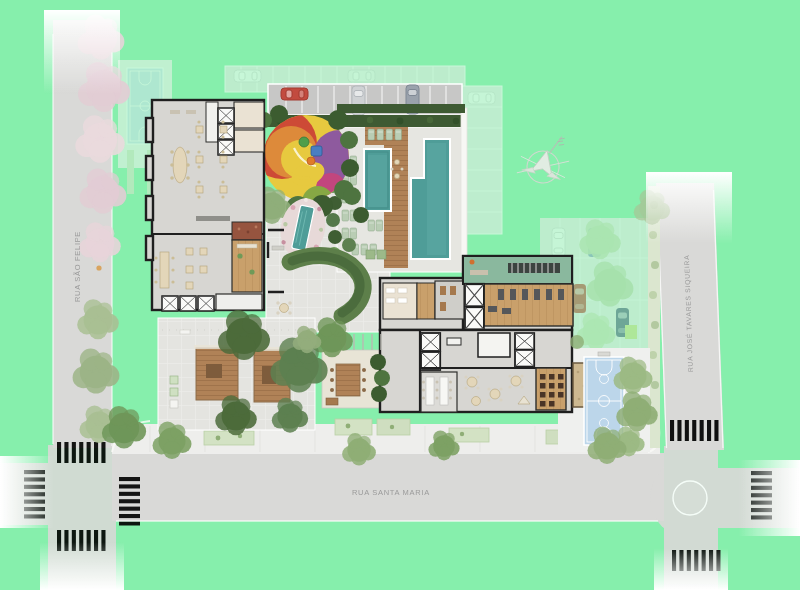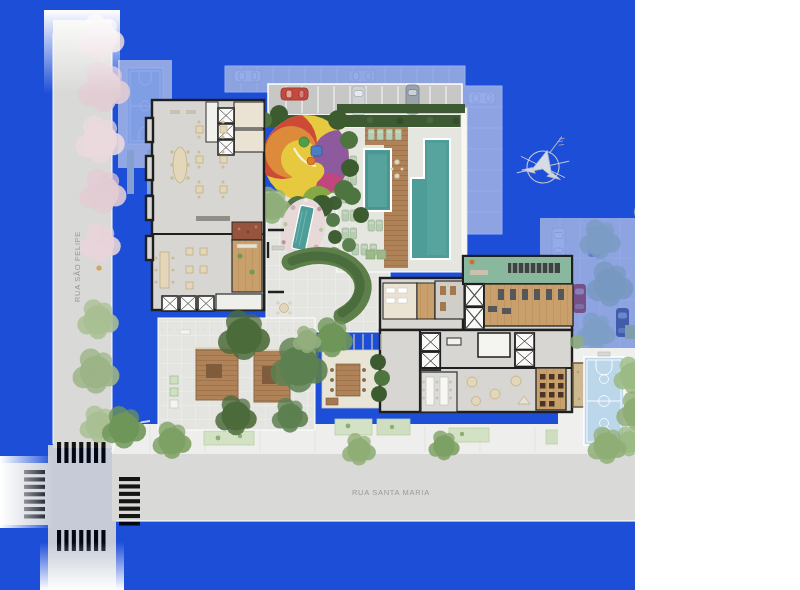--- a/index.html
+++ b/index.html
@@ -1,16 +1,16 @@
 <!DOCTYPE html>
 <html style="--street: #d9d9d7; --sidewalk: #eeeeec; --lotPaving: #e4e4e0; --wall: #1f1f1f; --floorGray: #d7d6d2; --floorBeige: #eae2d3; --wood: #c9a06b; --deckWood: #b08257; --poolWater: #4f9d98; --gymGreen: #8ab89e; --courtBlue: #bcd6ea; --courtFadedBlue: #cfe0ef; --hedgeDark: #3e5a33; --hedgeMid: #5d7f4a; --treeGreen: #7da164; --treePink: #e5d2d8; --playYellow: #e7c93f; --playRed: #cd4a36; --playOrange: #dd8a3a; --playPurple: #8e5a9e; --playMagenta: #c2467e; --playGreen: #86a844; --playBlue: #4a7ec2; --carRed: #c24b3f; --carSilver: #cfd2d4; --carGray: #9aa2ac; --labelGray: #9b9b9b; --compassGray: #d6d6d2;"><head>
 <meta charset="utf-8">
 <style>
   html,body{margin:0;padding:0;background:#ffffff;}
-  .stage{position:relative;width:635px;height:590px;background:#1d4ed8;overflow:hidden;
+  .stage{position:relative;width:800px;height:590px;background:#86efac;overflow:hidden;
          font-family:"Liberation Sans",sans-serif;}
   svg{display:block}
   
   .st{fill:var(--street)}
   .curb{stroke:#ffffff;stroke-opacity:.75;stroke-width:1.3;fill:none}
   .room-g{fill:var(--floorGray);stroke:var(--wall);stroke-width:2.4}
   .room-b{fill:var(--floorBeige);stroke:#2e2e2c;stroke-width:1.1}
   .room-w{fill:#f4f4f1;stroke:var(--wall);stroke-width:1.5}
   .wall{stroke:var(--wall);stroke-width:2.2;fill:none}
   .pool{fill:var(--poolWater);stroke:#ffffff;stroke-width:2}

